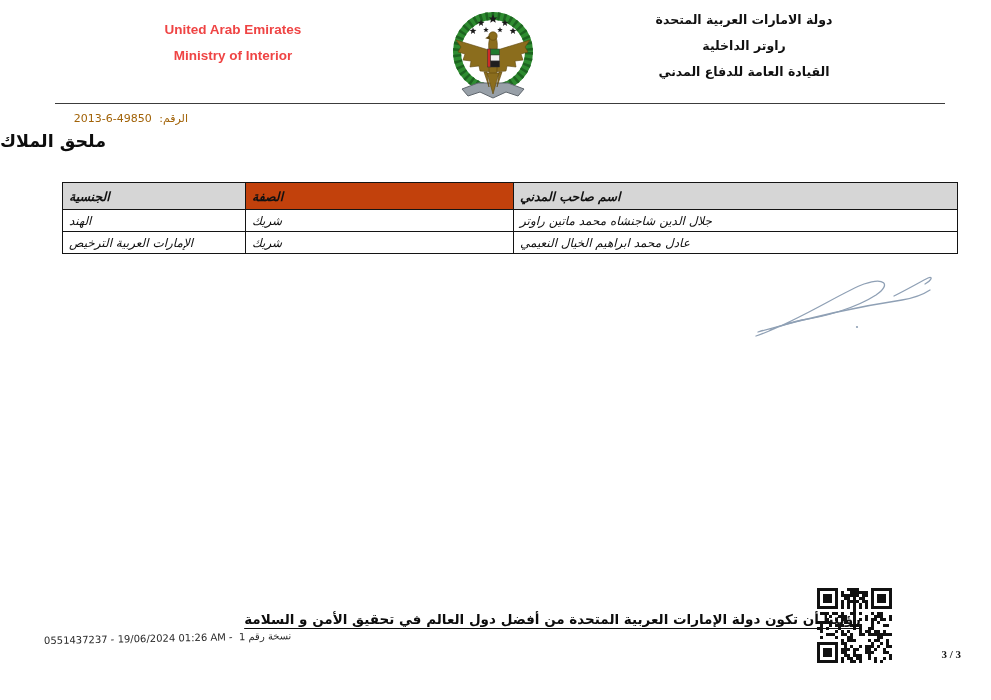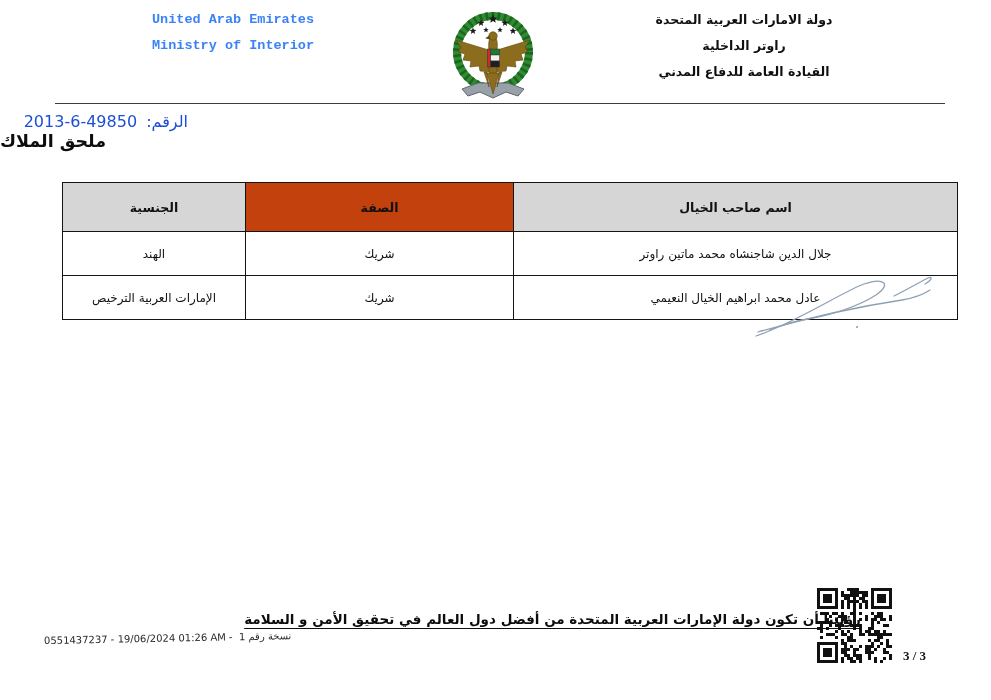--- a/index.html
+++ b/index.html
@@ -1,57 +1,57 @@
 <!DOCTYPE html>
 <html><head>
 <meta charset="utf-8">
 <style>
   html,body{margin:0;padding:0;background:#ffffff;}
   .page{position:relative;width:991px;height:700px;background:#ffffff;overflow:hidden;
         font-family:"DejaVu Sans",sans-serif;color:#151515;}
   .abs{position:absolute;}
 
   
-  .hdr-en{left:83px;top:7px;width:300px;text-align:center;
-          font-family:Liberation Mono, monospace;font-weight:bold;font-size:13.5px;
-          line-height:26px;color:#3b82f6;}
+  .hdr-en{left:83px;top:17px;width:300px;text-align:center;
+          font-family:Liberation Sans, sans-serif;font-weight:bold;font-size:13.5px;
+          line-height:26px;color:#ef4444;}
   .hdr-ar{left:594px;top:7px;width:300px;text-align:center;direction:rtl;
           font-family:"DejaVu Sans",sans-serif;font-weight:bold;font-size:12.5px;
           line-height:26px;color:#101010;}
   .emblem{left:448px;top:3px;width:90px;height:98px;}
   .divider{left:55px;top:103px;width:890px;height:1px;background:#3c3c3c;}
 
   
-  .ref{left:55px;top:112px;width:133px;direction:rtl;font-size:16px;color:#1d4ed8;white-space:nowrap;text-align:right;}
+  .ref{left:55px;top:112px;width:133px;direction:rtl;font-size:11px;color:#a16207;white-space:nowrap;text-align:right;}
   .ref .val{margin-right:4px;}
   .doc-title{left:0;top:131px;width:991px;text-align:left;direction:rtl;
              font-weight:bold;font-size:17.5px;color:#0d0d0d;}
 
   
   .owners{position:absolute;left:62px;top:182px;width:856px;border-collapse:collapse;
           direction:rtl;table-layout:fixed;font-size:12px;color:#111;}
-  .owners th,.owners td{border:1.5px solid #141414;text-align:center;vertical-align:middle;
-          padding:11px 6px;overflow:hidden;white-space:nowrap;}
+  .owners th,.owners td{border:1.5px solid #141414;text-align:left;vertical-align:middle;
+          padding:0 6px;overflow:hidden;white-space:nowrap;font-style:italic;}
   .owners th{height:26px;font-weight:bold;font-size:12.5px;}
   .owners td{height:21px;font-weight:normal;}
   .col-name{width:431px;} .col-role{width:255px;} .col-nat{width:170px;}
 
   
   .signature{left:752px;top:270px;}
   .qr{left:817px;top:588px;}
 
   
   .vision{left:110px;top:611px;width:885px;text-align:center;direction:rtl;
           font-weight:bold;font-size:13.5px;color:#0d0d0d;
           text-decoration:underline;text-underline-offset:4px;text-decoration-thickness:1.3px;}
   .meta{left:44px;top:635px;font-size:10px;color:#2a2a2a;white-space:nowrap;
         transform:rotate(-1.1deg);transform-origin:left center;}
   .meta .rtl-part{margin-left:3px;}
-  .pagenum{left:903px;top:648px;width:58px;text-align:left;
-           font-family:"Liberation Serif",serif;font-weight:bold;font-size:13px;color:#151515;}
+  .pagenum{left:903px;top:648px;width:58px;text-align:right;
+           font-family:"Liberation Serif",serif;font-weight:bold;font-size:11px;color:#151515;}
 </style>
 </head>
 <body>
 
 <div class="page">
 
   <div class="abs hdr-en">
     <div>United Arab Emirates</div>
     <div>Ministry of Interior</div>
   </div>
@@ -103,21 +103,21 @@
   <div class="abs ref" dir="rtl">
     <span>الرقم:</span>
     <span class="val">49850-6-2013</span>
   </div>
 
   <div class="abs doc-title">ملحق الملاك</div>
 
   <table class="owners" dir="rtl">
     <thead>
       <tr>
-        <th class="col-name" style="background: rgb(214, 214, 214);">اسم صاحب الخيال</th>
+        <th class="col-name" style="background: rgb(214, 214, 214);">اسم صاحب المدني</th>
         <th class="col-role" style="background: #c2410c;">الصفة</th>
         <th class="col-nat" style="background: rgb(214, 214, 214);">الجنسية</th>
       </tr>
     </thead>
     <tbody>
       <tr>
         <td>جلال الدين شاجنشاه محمد ماتين راوتر</td>
         <td>شريك</td>
         <td>الهند</td>
       </tr>

